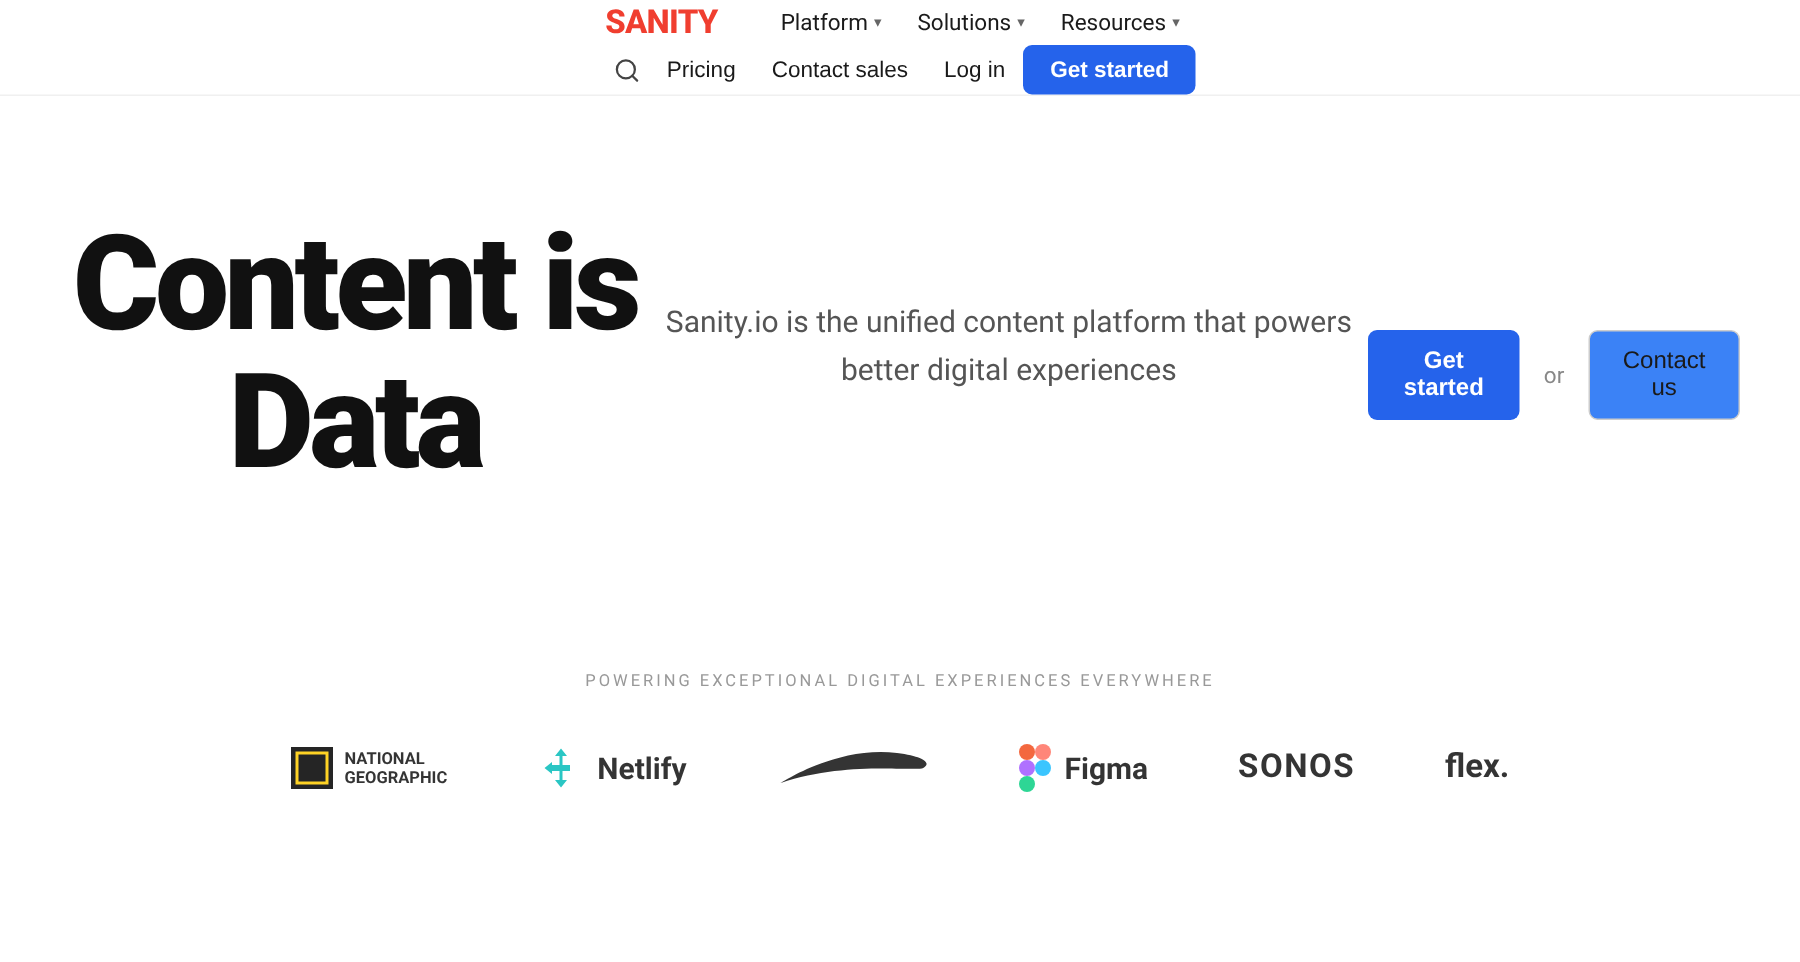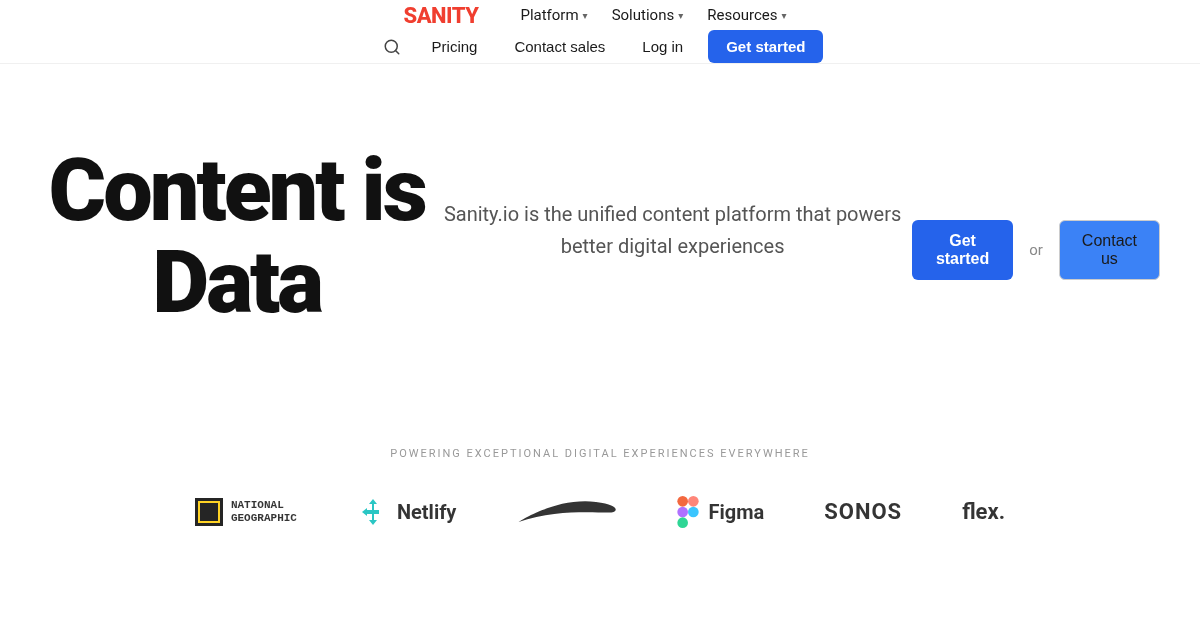--- a/index.html
+++ b/index.html
@@ -65,21 +65,21 @@
     }
 
     .chevron {
       font-size: 10px;
       color: #666;
     }
 
     .header-right {
       display: flex;
       align-items: center;
-      gap: 13px;
+      gap: 0;
     }
 
     .search-icon-btn {
       background: none;
       border: none;
       cursor: pointer;
       padding: 6px;
       display: flex;
       align-items: center;
       justify-content: center;
@@ -221,21 +221,20 @@
       border: 2px solid #ffcc00;
     }
 
     .natgeo-text {
       font-size: 11px;
       font-weight: 700;
       color: #111;
       text-transform: uppercase;
       line-height: 1.2;
       text-align: left;
-      font-family: Liberation Mono, monospace;
     }
 
     
     .netlify-logo {
       display: flex;
       align-items: center;
       gap: 8px;
       font-size: 20px;
       font-weight: 700;
       color: #111;

